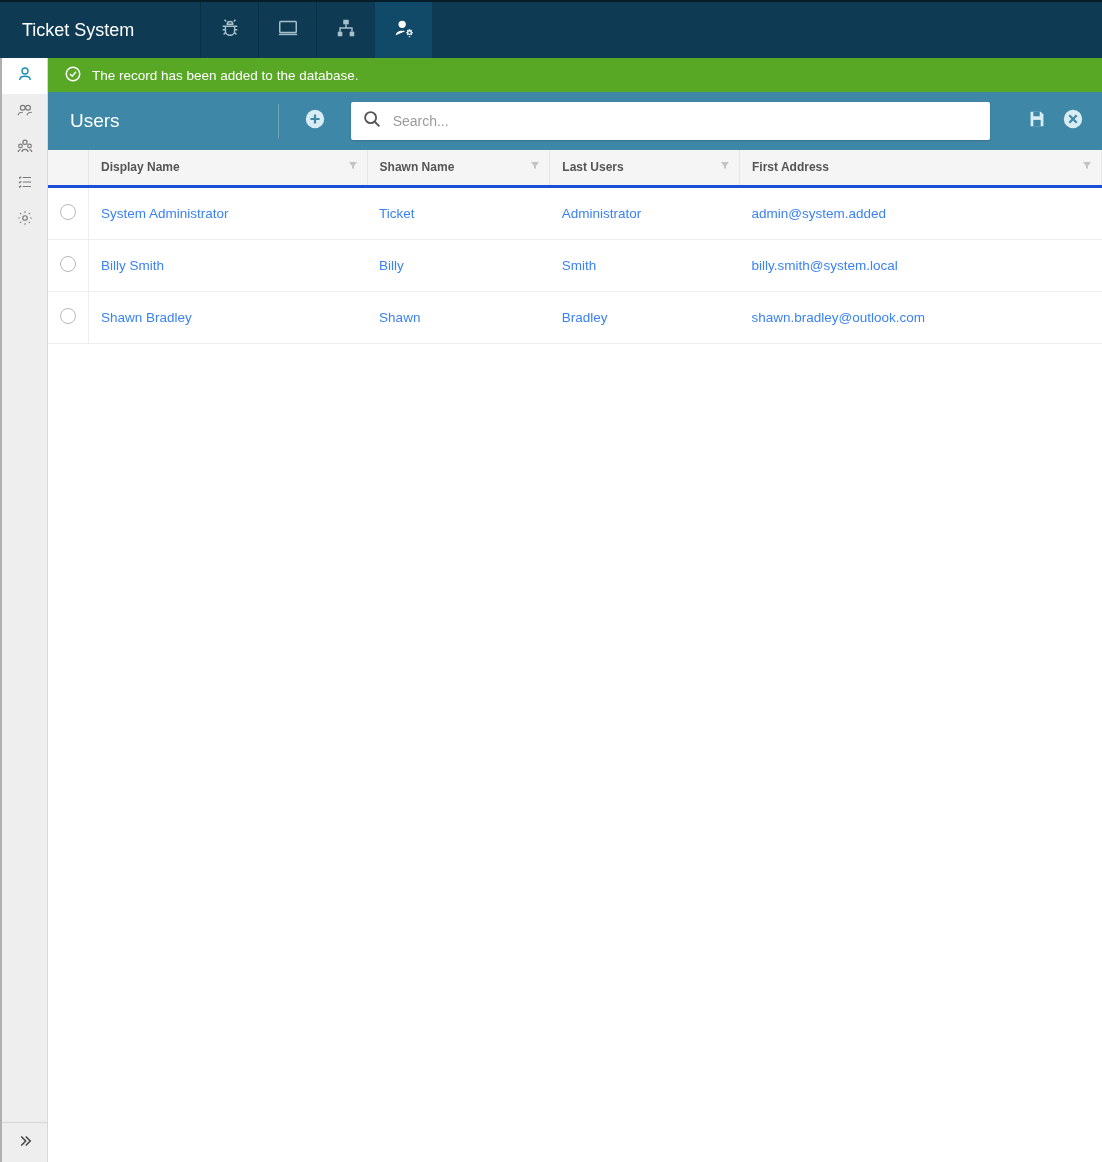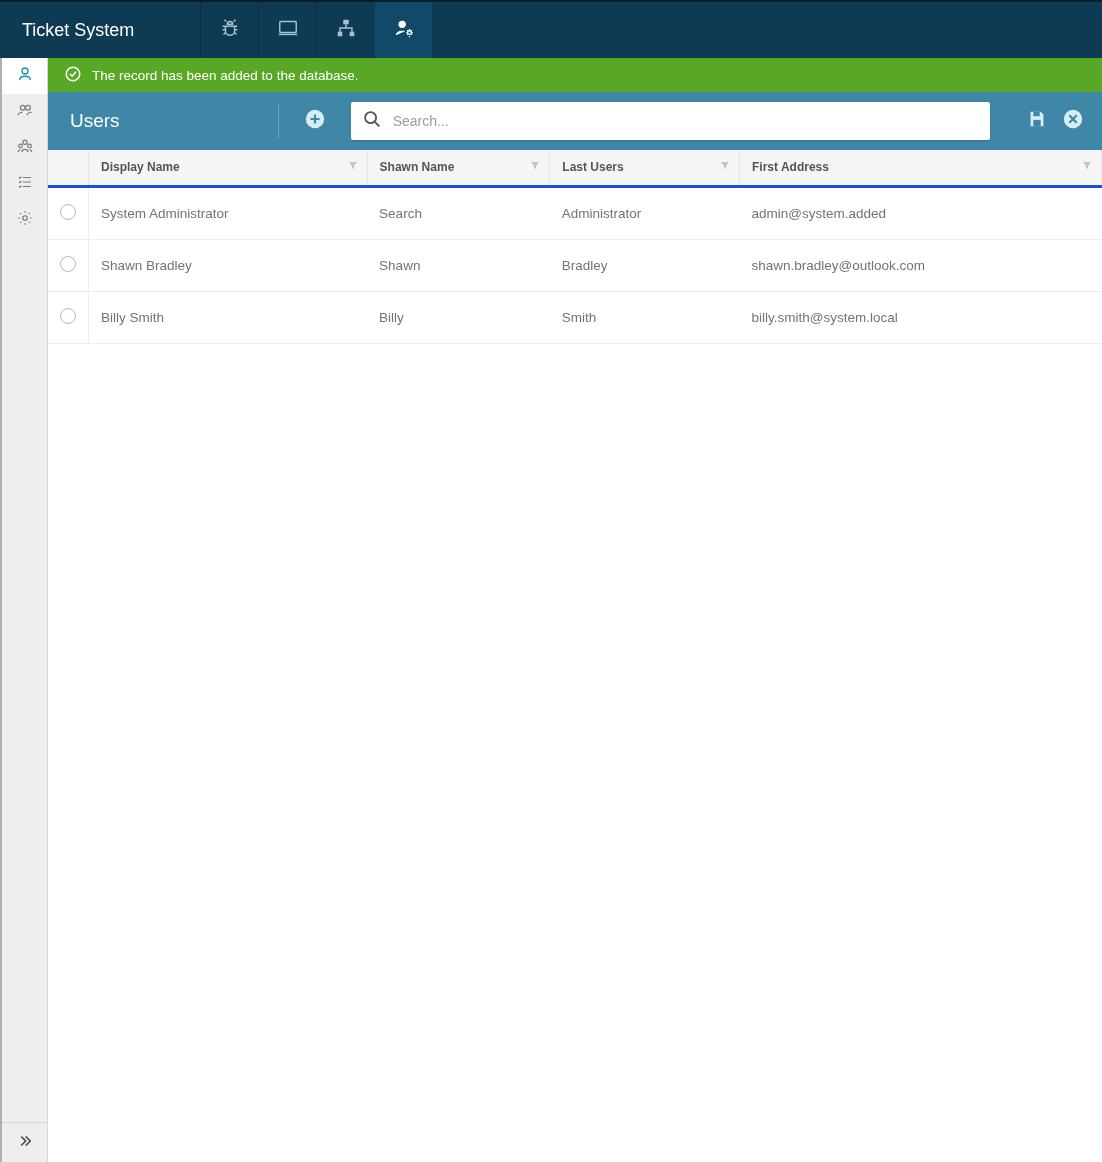--- a/index.html
+++ b/index.html
@@ -159,21 +159,21 @@
   .filter-icon {
     position: absolute; right: 8px; top: 50%; transform: translateY(-50%);
     color: #c4c4c4; cursor: pointer;
   }
   .filter-icon svg { width: 12px; height: 12px; fill: currentColor; }
   tbody td {
     border-bottom: 1px solid #eeeeee;
     padding: 16px 12px;
     height: 36px;
     font-size: 13.5px;
-    color: #737373;
+    color: #3b82f6;
   }
   tbody td:first-child {
     text-align: center;
     border-right: 1px solid #eeeeee;
     width: 40px;
   }
   .radio {
     width: 16px; height: 16px; border: 1.5px solid #b8b8b8; border-radius: 50%;
     display: inline-block; cursor: pointer;
   }
@@ -378,35 +378,35 @@
               <span class="filter-icon"><svg viewBox="0 0 24 24">
                     <path d="M4 5h16l-6 8v6l-4-2v-4z"></path>
                   </svg></span>
             </th>
           </tr>
         </thead>
         <tbody id="tbody">
             <tr>
               <td><span class="radio"></span></td>
               <td>System Administrator</td>
-              <td>Search</td>
+              <td>Ticket</td>
               <td>Administrator</td>
               <td>admin@system.added</td>
+            </tr>
+            <tr>
+              <td><span class="radio"></span></td>
+              <td>Billy Smith</td>
+              <td>Billy</td>
+              <td>Smith</td>
+              <td>billy.smith@system.local</td>
             </tr>
             <tr>
               <td><span class="radio"></span></td>
               <td>Shawn Bradley</td>
               <td>Shawn</td>
               <td>Bradley</td>
               <td>shawn.bradley@outlook.com</td>
             </tr>
-            <tr>
-              <td><span class="radio"></span></td>
-              <td>Billy Smith</td>
-              <td>Billy</td>
-              <td>Smith</td>
-              <td>billy.smith@system.local</td>
-            </tr>
           </tbody>
       </table>
     </div>
   </div>
 </div>
 
 </body></html>

